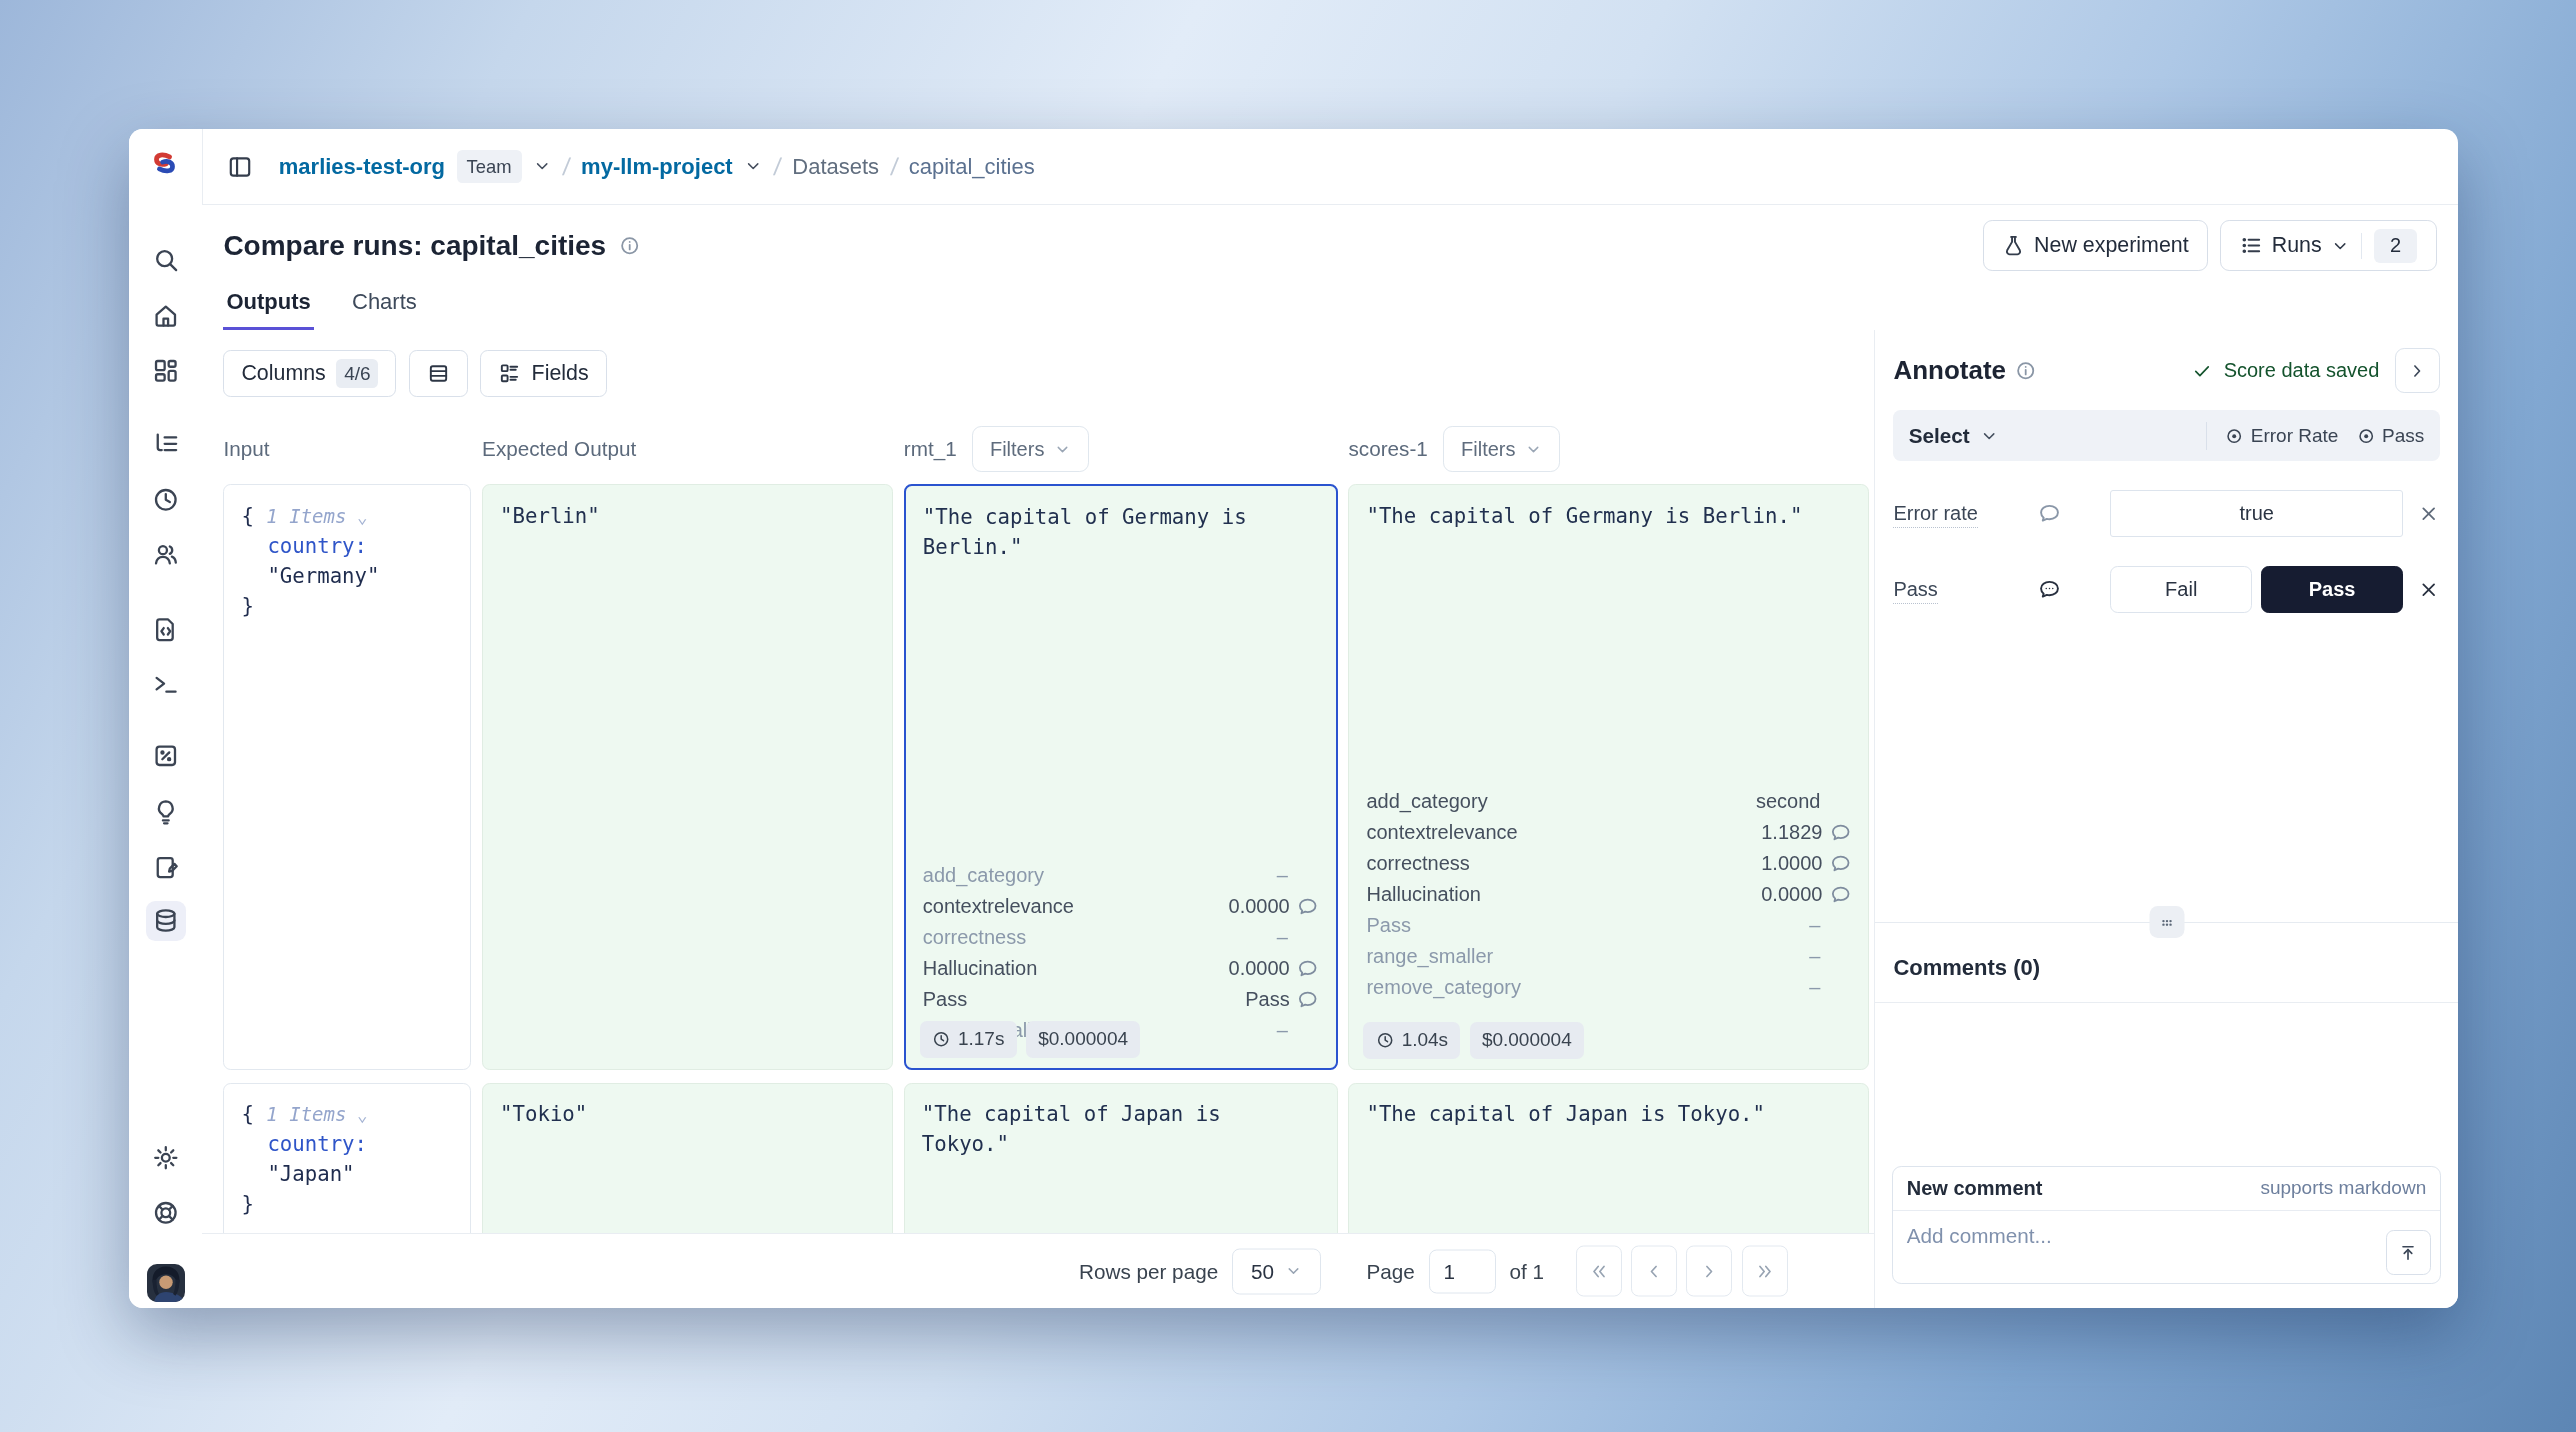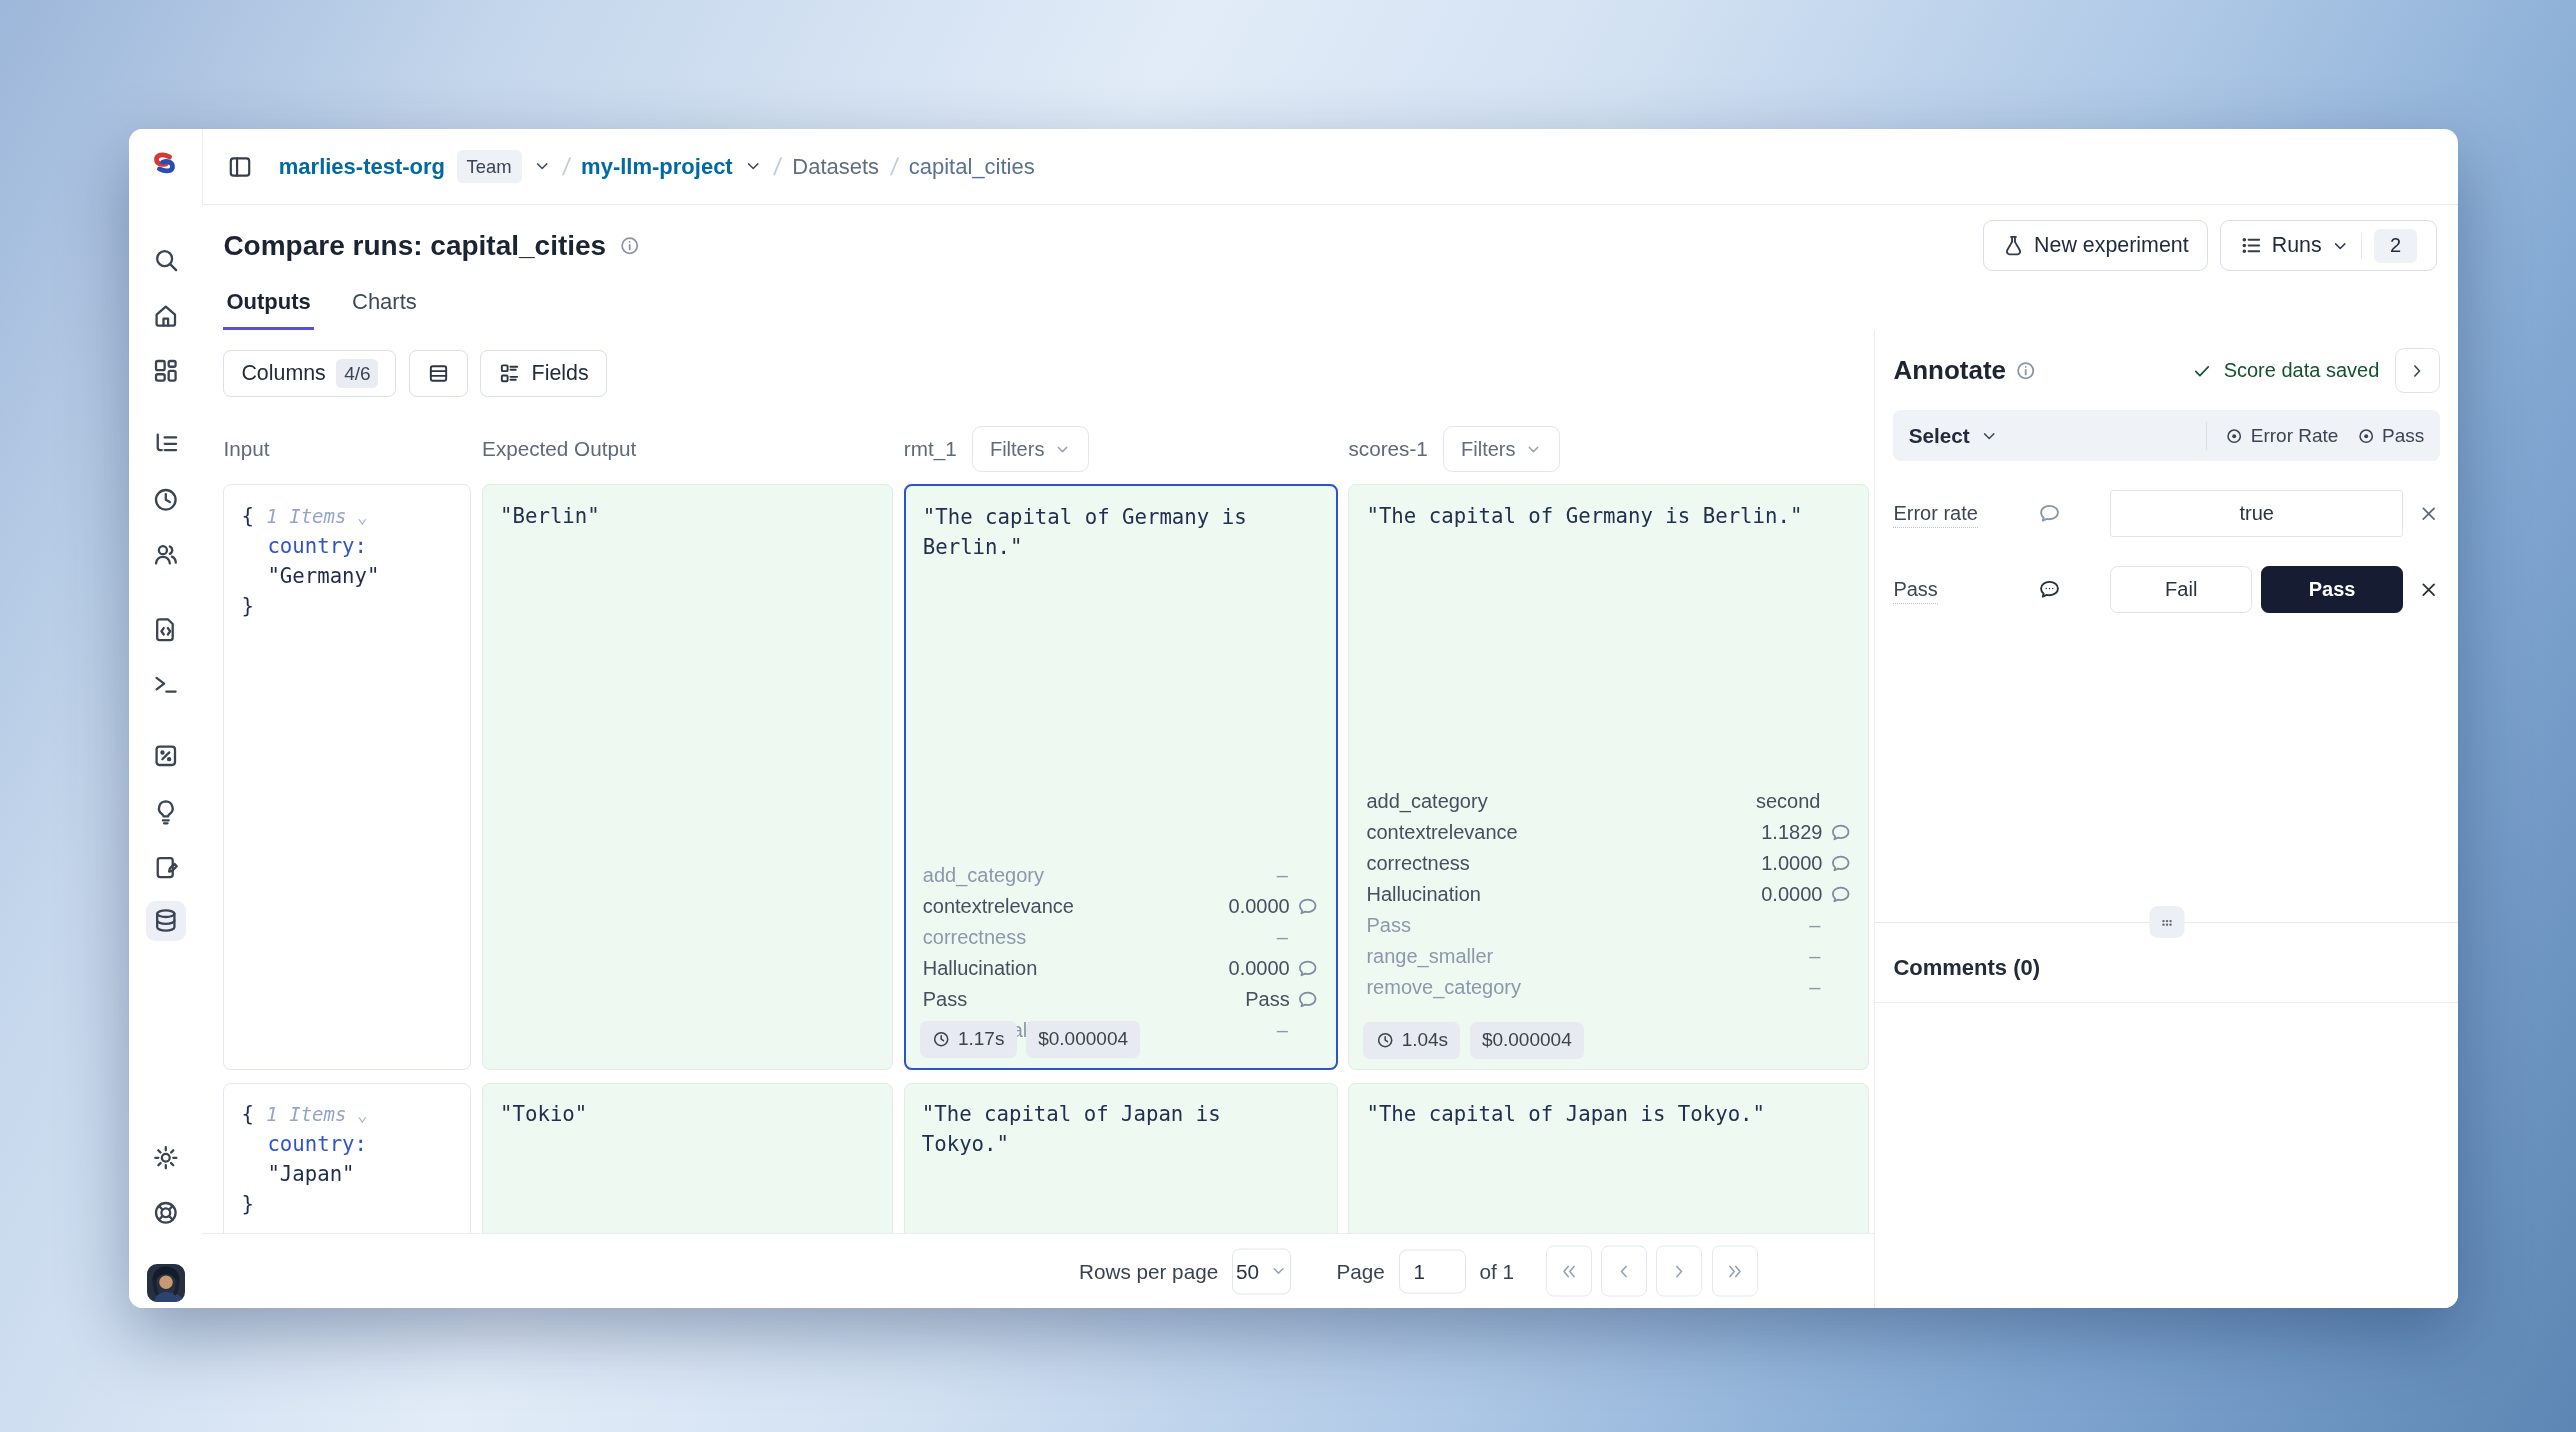--- a/index.html
+++ b/index.html
@@ -90,21 +90,21 @@
   .bub{color:#7e8c9e}.bub svg{width:21.4px;height:21.4px}
   .chipsrow{position:absolute;left:13.8px;bottom:10.7px;display:flex;gap:9.2px}
   .chip{display:flex;align-items:center;gap:7.7px;background:#e7ebf1;border-radius:6.9px;height:37px;
     padding:0 12.3px;font-size:19px;color:#39434f}
   .chip svg{width:18.4px;height:18.4px;color:#39434f}
 
   
   .pagebar{position:absolute;left:0;right:0;bottom:0;height:74px;background:#fff;border-top:0.8px solid #e9edf2}
   .pgroup{position:absolute;left:877px;top:50%;transform:translateY(-50%);display:flex;align-items:center;gap:13.8px}
   .ptext{font-size:20.7px;color:#39434f}
-  .psel{display:flex;align-items:center;gap:10.7px;height:44px;padding:0 3px;border:0.8px solid #dfe6ee;
+  .psel{display:flex;align-items:center;gap:10.7px;height:44px;padding:0 18px;border:0.8px solid #dfe6ee;
     border-radius:7.7px;font-size:20.7px;color:#2a3342}
   .psel svg{width:17px;height:17px;color:#98a4b3}
   .pinput{width:67px;height:44px;border:0.8px solid #dfe6ee;border-radius:7.7px;font-size:20.7px;color:#2a3342;
     display:flex;align-items:center;padding-left:13.8px;box-sizing:border-box}
   .pnav{display:flex;gap:9.2px;margin-left:18.4px}
   .pbtn{width:44px;height:49px;border:0.8px solid #e3e9f0;border-radius:7.7px;display:flex;align-items:center;
     justify-content:center;color:#97a3b2;background:#fff;cursor:pointer}
   .pbtn svg{width:20px;height:20px}
 
   
@@ -680,17 +680,33 @@
             <circle cx="17" cy="10" r="1.7"></circle>
             <circle cx="7" cy="15" r="1.7"></circle>
             <circle cx="12" cy="15" r="1.7"></circle>
             <circle cx="17" cy="15" r="1.7"></circle>
           </svg>
     </div>
 
     <div class="chead">Comments (0)</div>
     <div class="cdiv2"></div>
 
+    <div class="ncard">
+      <div class="nhead">
+        <span class="l">New comment</span>
+        <span class="r">supports markdown</span>
+      </div>
+      <div class="nbody">
+        <span class="phold">Add comment...</span>
+        <span class="send">
+          <svg class="ic" viewBox="0 0 24 24">
+                <path d="M6 4.5h12"></path>
+                <path d="M12 19.5V8"></path>
+                <path d="M7.5 12.5L12 8l4.5 4.5"></path>
+              </svg>
+        </span>
+      </div>
+    </div>
   </aside>
 
 </div>
 </div>
 
 
 </body></html>

